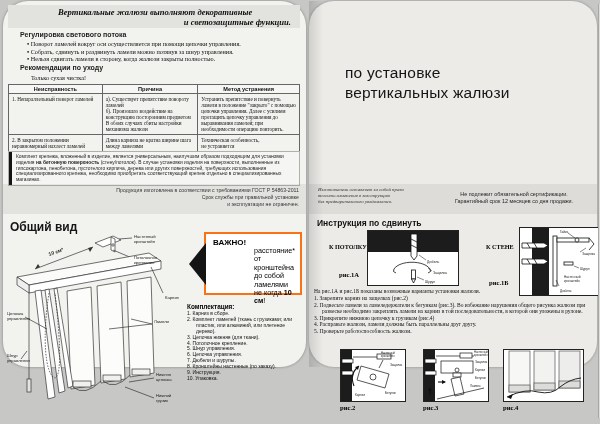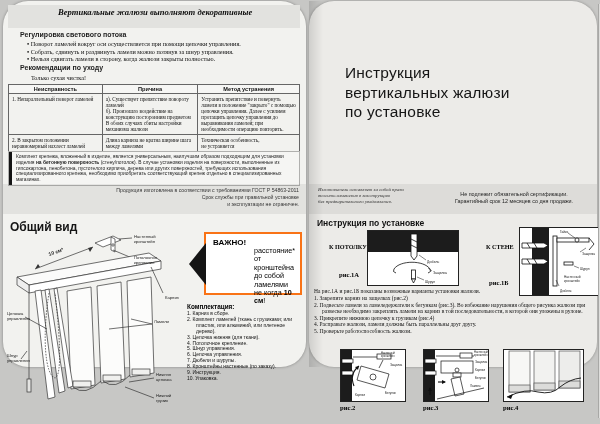--- a/index.html
+++ b/index.html
@@ -71,20 +71,21 @@
          font-size:5.5px;line-height:6.6px;color:#111;}
   .steps .step{padding-left:8px;text-indent:-8px;}
 </style>
 </head>
 <body>
 
 <div class="page page-left">
 
   <div class="lp-header">
     <span class="l1">Вертикальные жалюзи выполняют декоративные</span>
+    <span class="l2">и светозащитные функции.</span>
   </div>
 
   <div class="sec-head" style="left:17px;top:30px;">Регулировка светового потока</div>
   <div class="bullets">
     <div>Поворот ламелей вокруг оси осуществляется при помощи цепочки управления.</div>
     <div>Собрать, сдвинуть и раздвинуть ламели можно потянув за шнур управления.</div>
     <div>Нельзя сдвигать ламели в сторону, когда жалюзи закрыты полностью.</div>
   </div>
 
   <div class="sec-head" style="left:17px;top:63px;">Рекомендации по уходу</div>
@@ -219,36 +220,35 @@
     <div class="comp-item">9. Инструкция.</div>
     <div class="comp-item">10. Упаковка.</div>
   </div>
 </div>
 
 <div class="page page-right">
   <div class="fold-shadow"></div>
   <div class="half-band"></div>
 
   <div class="rp-title">
-    <div>Инструкция</div>
+    <div>по установке</div>
     <div>вертикальных жалюзи</div>
-    <div>по установке</div>
   </div>
 
   <div class="manu">
     <div>Изготовитель оставляет за собой право</div>
     <div>вносить изменения в конструкцию</div>
     <div>без предварительного уведомления.</div>
   </div>
   <div class="cert">
     <div>Не подлежит обязательной сертификации.</div>
     <div>Гарантийный срок 12 месяцев со дня продажи.</div>
   </div>
 
-  <div class="inst-head">Инструкция по установке</div>
+  <div class="inst-head">Инструкция по сдвинуть</div>
 
   <div class="fig-label" style="left:20px;top:242px;">К ПОТОЛКУ</div>
   <div class="figbox" style="left:58px;top:229px;width:92px;height:56px;">
     <svg width="90" height="54" viewBox="0 0 90 54">
       <rect x="0" y="0" width="90" height="21" fill="#1c1c1c"></rect>
       <g stroke="#111" stroke-width="0.8" fill="#fff">
         <polygon points="43,3 49,3 49,25 46,29 43,25"></polygon>
         <line x1="43" y1="8" x2="49" y2="11"></line>
           <line x1="43" y1="14" x2="49" y2="17"></line>
         <path d="M26,38 C32,29 56,29 62,38" fill="none"></path>

